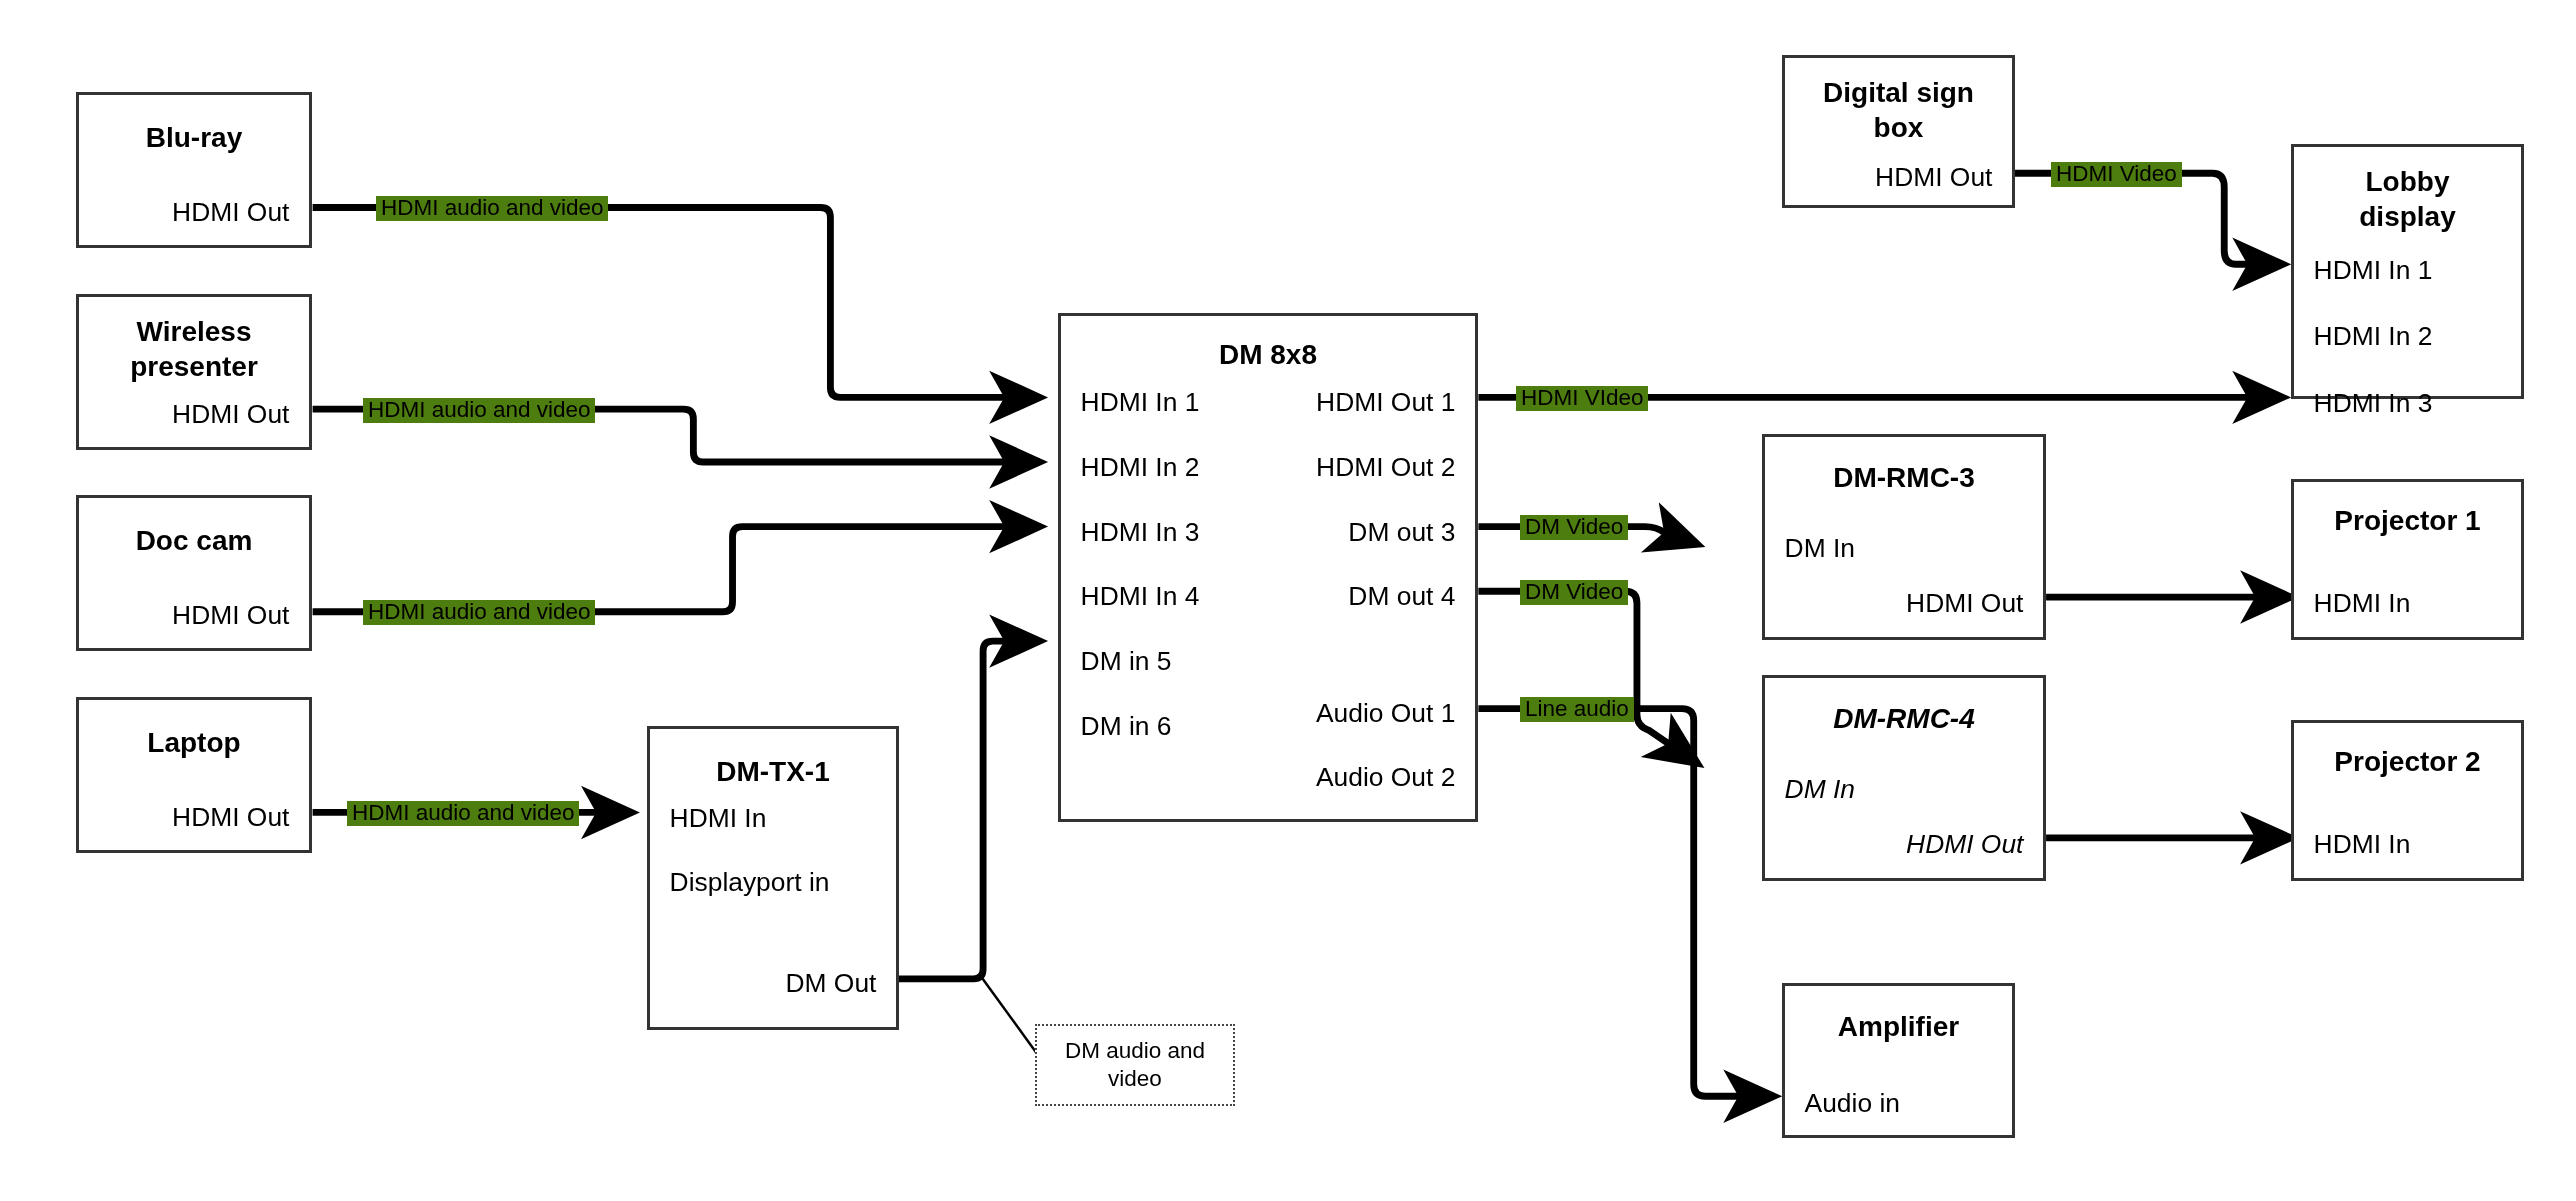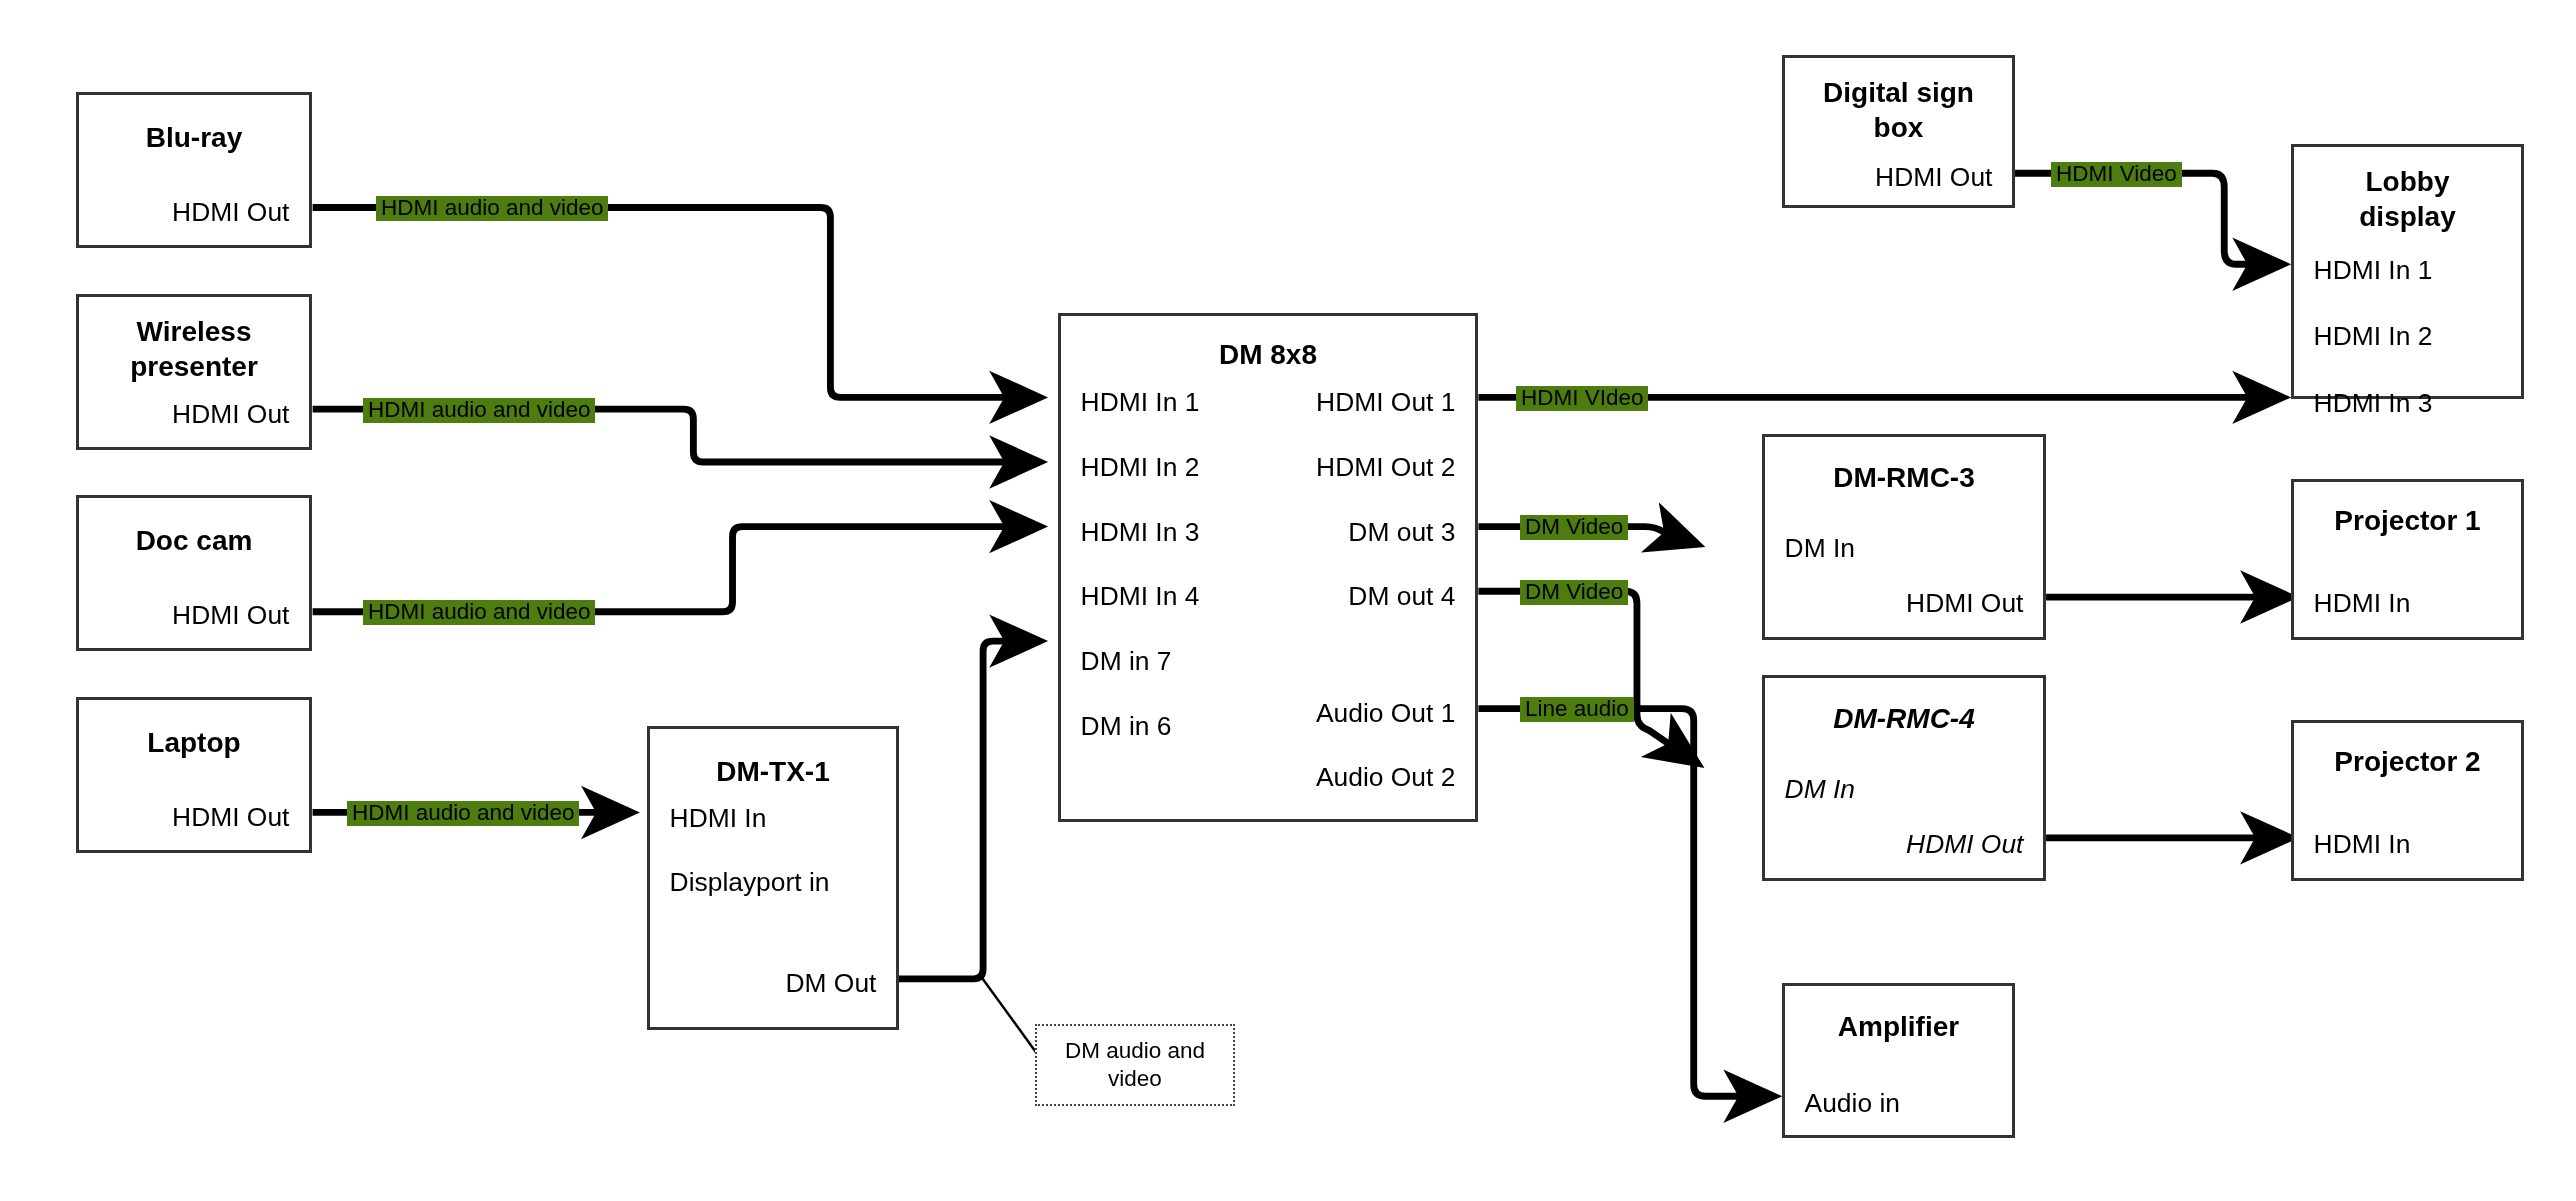--- a/index.html
+++ b/index.html
@@ -141,21 +141,21 @@
     <div class="port right" style="top:241px;">DM Out</div>
   </div>
 
   <div class="node" style="left:1058px; top:313px; width:420px; height:509px;">
     <div class="node-title" style="top:21.5px;">DM 8x8</div>
 
     <div class="port left" style="top:73px;">HDMI In 1</div>
     <div class="port left" style="top:138px;">HDMI In 2</div>
     <div class="port left" style="top:203px;">HDMI In 3</div>
     <div class="port left" style="top:267px;">HDMI In 4</div>
-    <div class="port left" style="top:332px;">DM in 7</div>
+    <div class="port left" style="top:332px;">DM in 5</div>
     <div class="port left" style="top:397px;">DM in 6</div>
 
     <div class="port right" style="top:73px;">HDMI Out 1</div>
     <div class="port right" style="top:138px;">HDMI Out 2</div>
     <div class="port right" style="top:203px;">DM out 3</div>
     <div class="port right" style="top:267px;">DM out 4</div>
     <div class="port right" style="top:384px;">Audio Out 1</div>
     <div class="port right" style="top:448px;">Audio Out 2</div>
   </div>
 

